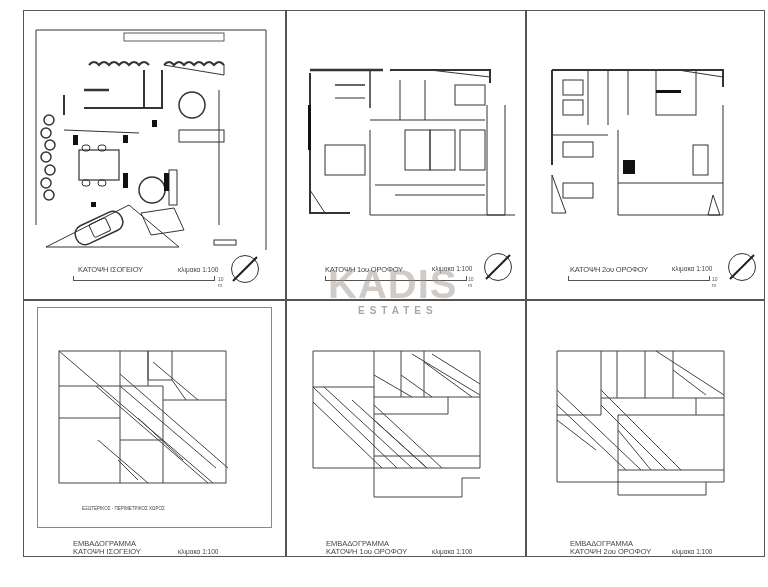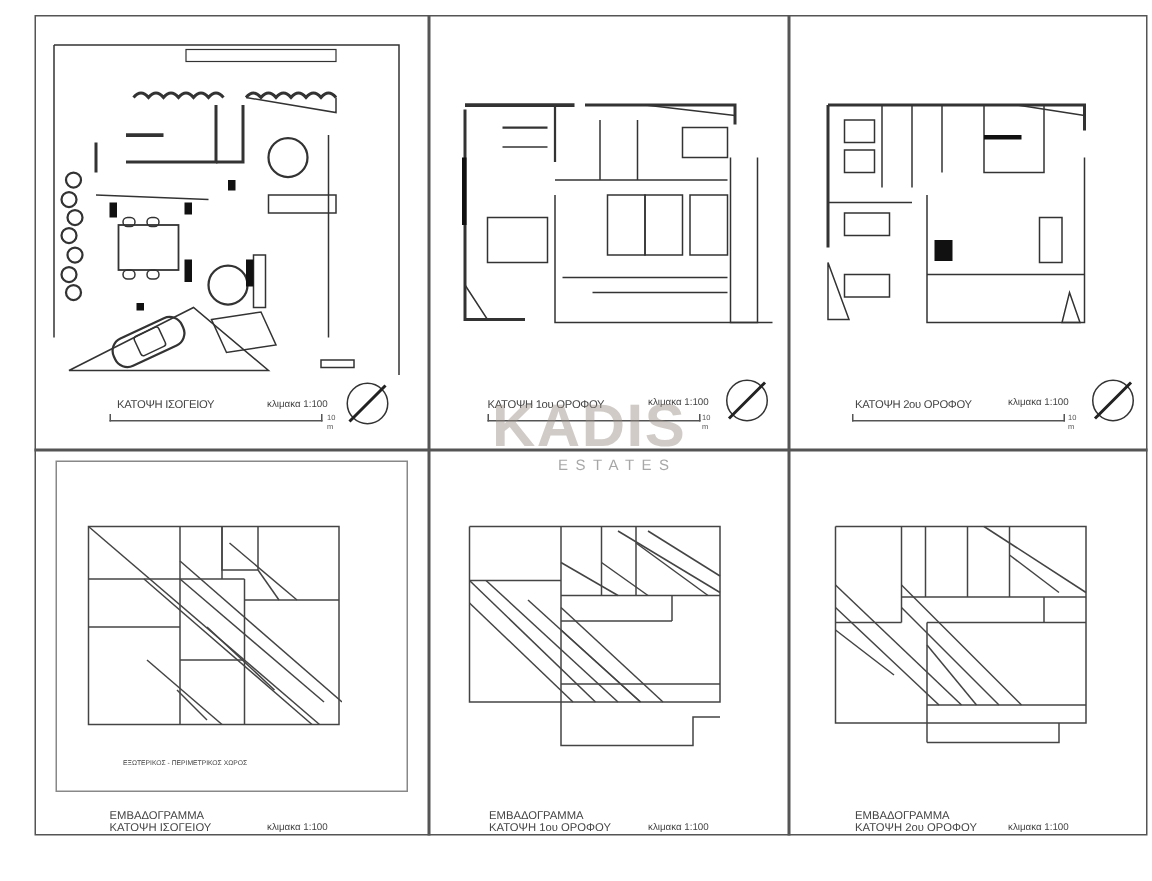--- a/index.html
+++ b/index.html
@@ -10,21 +10,21 @@
   .panel{position:absolute;}
   .plan{position:absolute;}
   .title{position:absolute;font-size:7.5px;color:#444;white-space:nowrap;letter-spacing:-0.2px;}
   .scale{position:absolute;font-size:6.5px;color:#444;white-space:nowrap;}
   .compass{position:absolute;width:26px;height:26px;border:1.3px solid #333;border-radius:50%;}
   .compass:after{content:"";position:absolute;left:-4px;top:12px;width:34px;height:2px;background:#222;transform:rotate(-45deg);}
   .scalebar{position:absolute;height:4px;border-bottom:1px solid #555;border-left:1px solid #555;border-right:1px solid #555;}
   .scalebar-label{position:absolute;font-size:5px;color:#555;}
   .inner-frame{position:absolute;border:1px solid #888;}
   .watermark{position:absolute;left:328px;top:262px;font-size:40px;color:rgba(150,140,130,0.45);letter-spacing:1px;font-weight:700;}
-  .watermark-sub{position:absolute;left:372px;top:305px;font-size:10px;letter-spacing:5px;color:rgba(130,130,130,0.7);}
+  .watermark-sub{position:absolute;left:358px;top:305px;font-size:10px;letter-spacing:5px;color:rgba(130,130,130,0.7);font-weight:bold;}
   .area-title{position:absolute;font-size:7.5px;color:#444;line-height:8px;white-space:nowrap;}
 </style>
 </head>
 <body>
 
 <div class="frame"></div>
 <div class="vdiv" style="left:285px"></div>
 <div class="vdiv" style="left:525px"></div>
 <div class="hdiv"></div>
 

